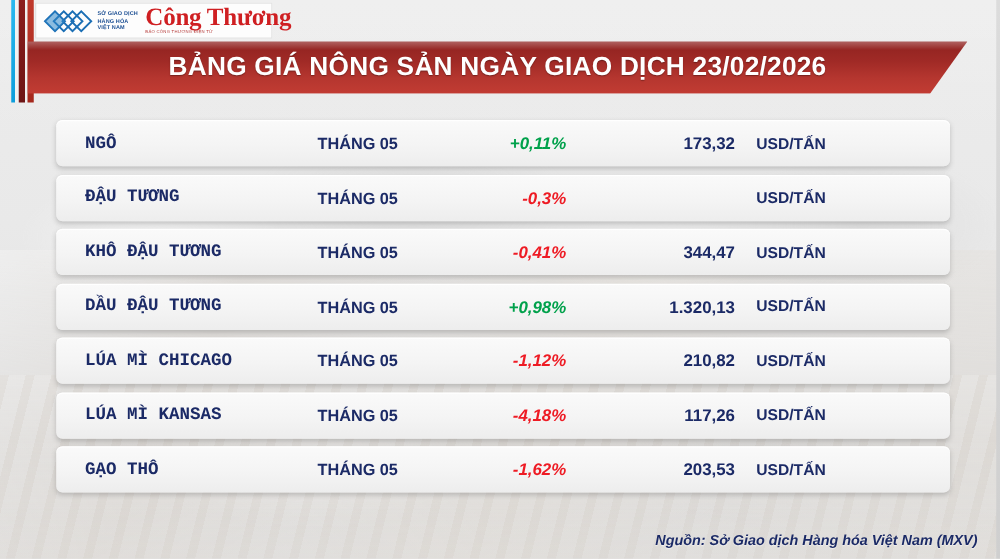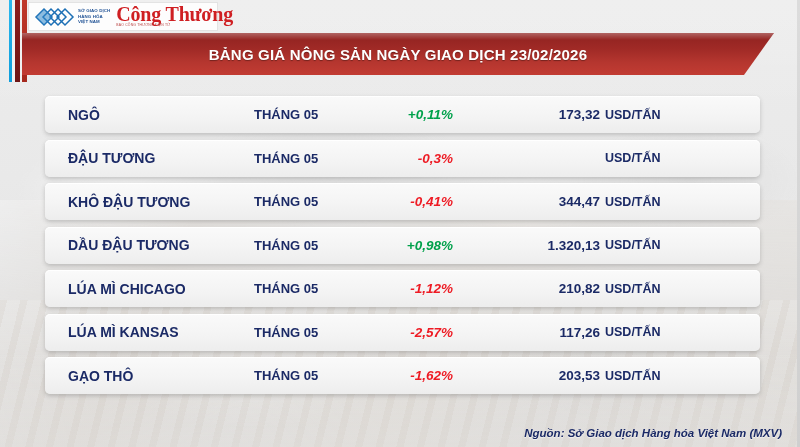--- a/index.html
+++ b/index.html
@@ -88,43 +88,43 @@
     clip-path:polygon(0 0, 752px 0, 722px 42px, 0 42px);
     box-shadow:0 2px 3px rgba(0,0,0,.18);
   }
   .title-sheen {
     position:absolute; left:0; top:0; width:100%; height:7px;
     background:linear-gradient(180deg, rgba(255,255,255,.30), rgba(255,255,255,0));
   }
   .title-text {
     position:absolute; left:0; right:52px; top:0; height:42px;
     display:flex; align-items:center; justify-content:center;
-    color:#ffffff; font-size:15px; font-weight:700; letter-spacing:.2px;
+    color:#ffffff; font-size:21px; font-weight:700; letter-spacing:.2px;
     text-shadow:0 1px 1px rgba(0,0,0,.35);
     white-space:nowrap;
   }
 
   
   #price-table {
     position:absolute; left:45px; top:96px; width:715px; z-index:2;
   }
   .row {
     position:relative;
     height:37px; margin-bottom:6.5px;
     background:linear-gradient(180deg,#fafafa 0%,#f4f4f4 55%,#ededed 100%);
     border-radius:5px;
     box-shadow:0 2px 4px rgba(90,90,90,.30), 0 1px 0 rgba(255,255,255,.9) inset;
     display:flex; align-items:center;
   }
-  .c-name  { position:absolute; left:23px;  font-size:14px; font-weight:700; color:#1b2a66; white-space:nowrap; }
+  .c-name  { position:absolute; left:23px;  font-size:14px; font-weight:700; color:#1b2a66; white-space:nowrap;font-family:Liberation Mono, monospace; }
   .c-month { position:absolute; left:209px; font-size:13px; font-weight:700; color:#1b2a66; white-space:nowrap; }
   .c-chg   { position:absolute; left:300px; width:108px; text-align:right; font-size:13.5px; font-weight:700; white-space:nowrap;font-style:italic; }
   .c-chg.up   { color:#00a14b; }
   .c-chg.down { color:#ee1b24; }
-  .c-price { position:absolute; left:442px; width:113px; text-align:right; font-size:13.5px; font-weight:700; color:#1b2a66; white-space:nowrap; }
+  .c-price { position:absolute; left:430px; width:113px; text-align:right; font-size:13.5px; font-weight:700; color:#1b2a66; white-space:nowrap; }
   .c-unit  { position:absolute; left:560px; font-size:12.5px; font-weight:700; color:#1b2a66; white-space:nowrap; }
 
   
   #footer {
     position:absolute; right:18px; bottom:8px; z-index:4;
     font-size:11.5px; font-style:italic; font-weight:700;
     color:#1b2a66; white-space:nowrap;
     text-shadow:0 1px 1px rgba(255,255,255,.6);
   }
   .edge-right {
@@ -215,21 +215,21 @@
     <div class="row">
       <span class="c-name">LÚA MÌ CHICAGO</span>
       <span class="c-month">THÁNG 05</span>
       <span class="c-chg down">-1,12%</span>
       <span class="c-price">210,82</span>
       <span class="c-unit">USD/TẤN</span>
     </div>
     <div class="row">
       <span class="c-name">LÚA MÌ KANSAS</span>
       <span class="c-month">THÁNG 05</span>
-      <span class="c-chg down">-2,57%</span>
+      <span class="c-chg down">-4,18%</span>
       <span class="c-price">117,26</span>
       <span class="c-unit">USD/TẤN</span>
     </div>
     <div class="row">
       <span class="c-name">GẠO THÔ</span>
       <span class="c-month">THÁNG 05</span>
       <span class="c-chg down">-1,62%</span>
       <span class="c-price">203,53</span>
       <span class="c-unit">USD/TẤN</span>
     </div>

